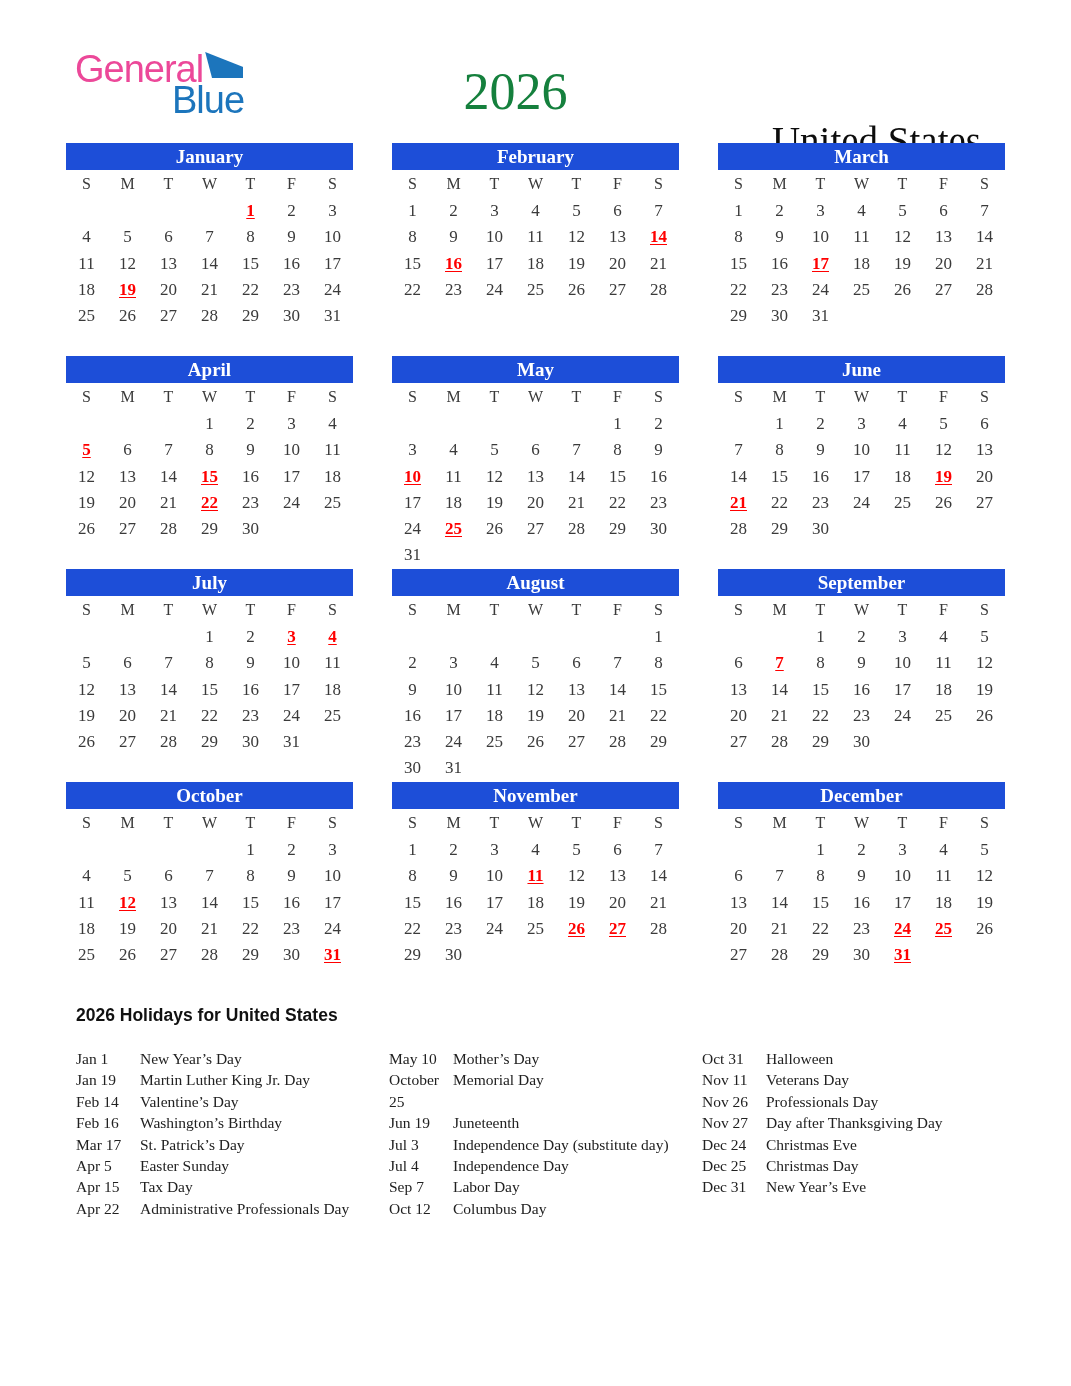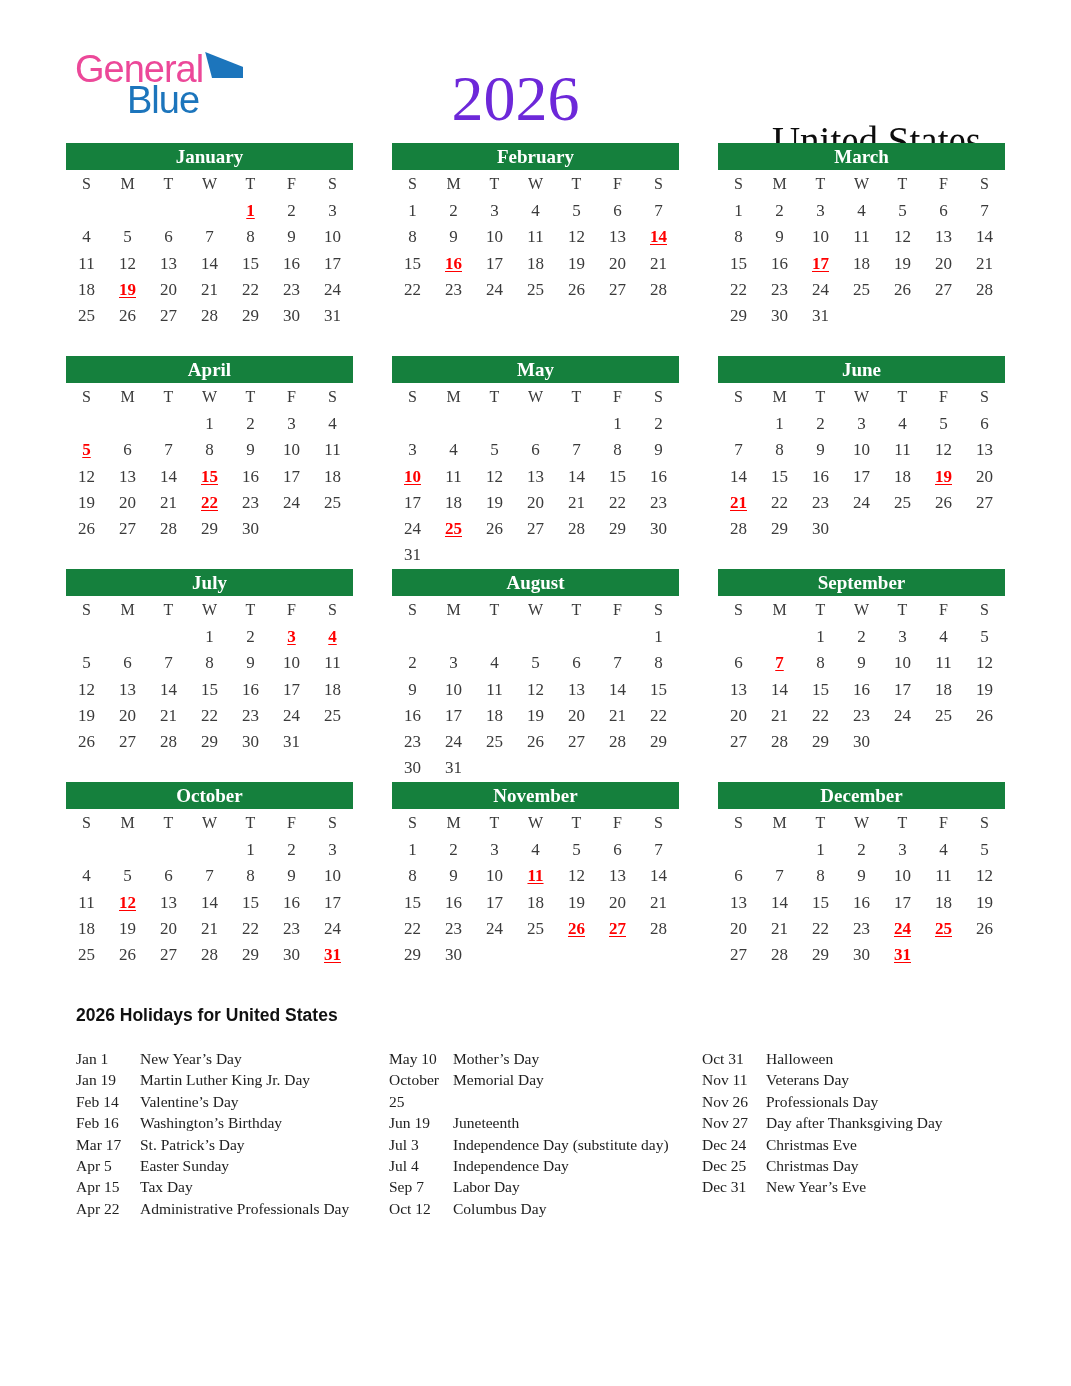--- a/index.html
+++ b/index.html
@@ -7,29 +7,29 @@
   body { width:1071px; height:1386px; font-family:"Liberation Serif", serif; position:relative; }
   .page { position:absolute; inset:0; width:1071px; height:1386px; background:#fff; overflow:hidden; }
 
   
   .header { position:absolute; left:0; top:0; width:1071px; height:143px; }
   .logo { position:absolute; left:75px; top:50px; font-family:"Liberation Sans", sans-serif; line-height:1; }
   .logo-line1 { display:flex; align-items:flex-start; }
   .logo-general { font-size:38px; color:#ec4899; letter-spacing:-1px; }
   .logo-triangle { width:38px; height:26px; margin-left:2px; margin-top:2px;
                    background:#1c75bc; clip-path:polygon(0 0, 100% 58%, 100% 100%, 18% 100%); }
-  .logo-blue { font-size:38px; color:#1c75bc; letter-spacing:-1px; margin-left:52px; margin-top:-7px; }
-
-  .year-title { position:absolute; left:0; top:62px; width:1031px; text-align:center; font-size:64px; color:#6d28d9; }
+  .logo-blue { font-size:38px; color:#1c75bc; letter-spacing:-1px; margin-left:97px; margin-top:-7px; }
+
+  .year-title { position:absolute; left:0; top:62px; width:1031px; text-align:center; font-size:52px; color:#15803d; }
   .region-title { position:absolute; right:90px; top:84px; font-size:39px; color:#0d0d0d;margin-top:34px; }
 
   
   .months { position:absolute; left:66px; top:143px; display:grid; grid-template-columns:repeat(3,287px); column-gap:39px; }
   .month { width:287px; height:213px; }
-  .month-header { height:27px; background:#15803d; color:#ffffff; font-weight:bold; font-size:19px; text-align:center; line-height:27px; }
+  .month-header { height:27px; background:#1d4ed8; color:#ffffff; font-weight:bold; font-size:19px; text-align:center; line-height:27px; }
   .weekdays, .days { display:grid; grid-template-columns:repeat(7,1fr); }
   .weekdays span { height:28px; line-height:28px; text-align:center; font-size:16px; color:#3a3a3a; }
   .days span { height:26.3px; line-height:26.3px; text-align:center; font-size:17px; color:#3a3a3a; }
   .days span.holiday { color:#ff0000; font-weight:bold; text-decoration:underline; text-underline-offset:2px; }
 
   
   .holidays { position:absolute; left:76px; top:1005px; width:935px; }
   .holidays-title { font-family:"Liberation Sans", sans-serif; font-weight:bold; font-size:17.5px; color:#111; }
   .holiday-cols { display:grid; grid-template-columns:284px 284px 284px; column-gap:29px; margin-top:22px; align-items:start; }
   .holiday-item { font-size:15.5px; line-height:21.4px; color:#212121; }

